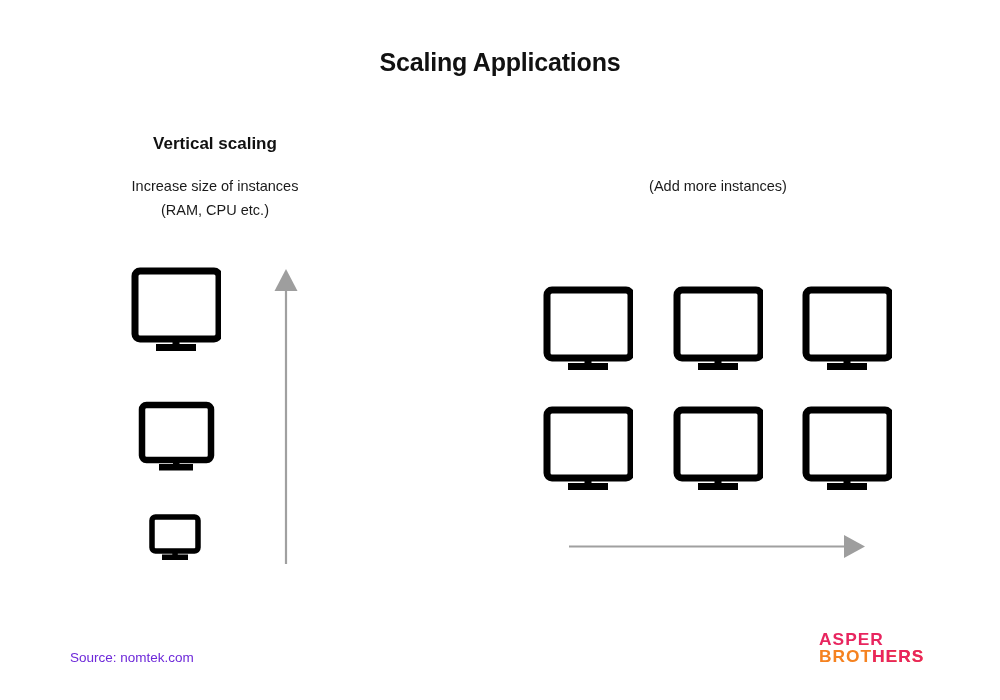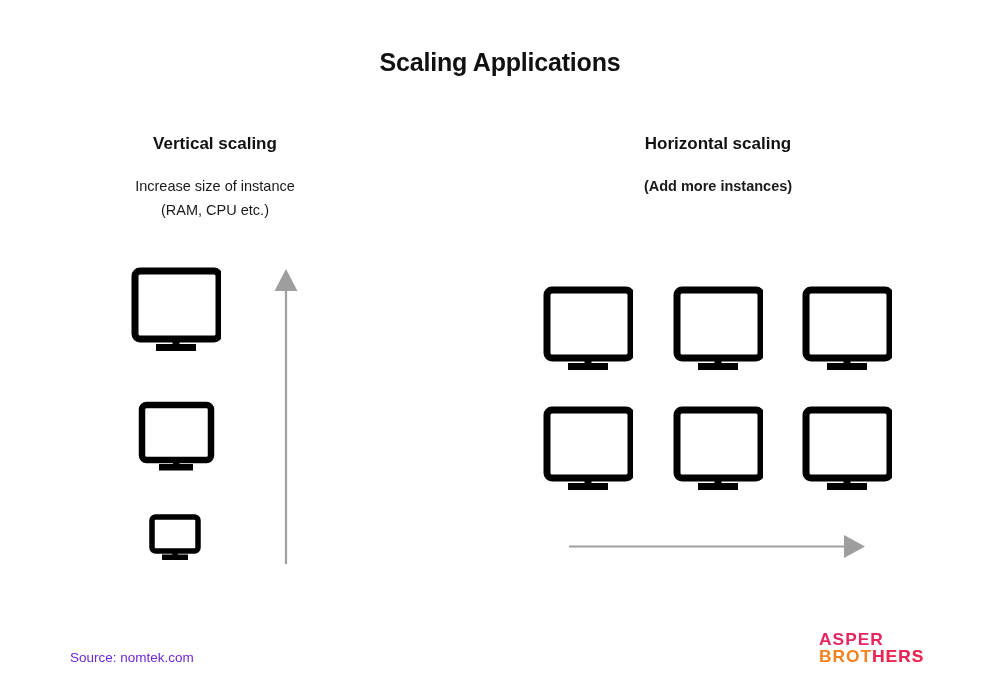--- a/index.html
+++ b/index.html
@@ -45,21 +45,21 @@
     position: absolute;
     text-align: center;
     font-size: 14.5px;
     line-height: 24px;
     color: #1a1a1a;
     font-weight: normal;
   }
   #vertical-heading { left: 75px; top: 134px; width: 280px; }
   #vertical-sub     { left: 75px; top: 174px; width: 280px; }
   #horizontal-heading { left: 578px; top: 134px; width: 280px; }
-  #horizontal-sub     { left: 578px; top: 174px; width: 280px; font-weight: bold; }
+  #horizontal-sub     { left: 578px; top: 174px; width: 280px; }
 
   
   .monitor {
     position: absolute;
   }
   .monitor svg { display: block; }
 
   
   .arrow-v {
     position: absolute;
@@ -119,21 +119,21 @@
 </style>
 </head>
 <body>
 
 <div class="canvas">
 
   <div class="title">Scaling Applications</div>
 
   <div class="col-heading" id="vertical-heading">Vertical scaling</div>
   <div class="col-sub" id="vertical-sub">
-    <div>Increase size of instance</div>
+    <div>Increase size of instances</div>
     <div>(RAM, CPU etc.)</div>
   </div>
 
   <div class="monitor" style="left:129px; top:265px;">
     <svg width="92" height="88" viewBox="0 0 92 88" xmlns="http://www.w3.org/2000/svg">
       <rect x="6" y="6" width="84" height="68" rx="5" ry="5" fill="none" stroke="#000000" stroke-width="7"></rect>
       <rect x="43.5" y="74" width="7" height="11" fill="#000000"></rect>
       <rect x="27" y="79" width="40" height="7" fill="#000000"></rect>
     </svg>
   </div>
@@ -154,21 +154,20 @@
     </svg>
   </div>
 
   <div class="arrow-v" style="left:270px; top:265px;">
     <svg width="34" height="302" viewBox="0 0 34 302" xmlns="http://www.w3.org/2000/svg">
       <line x1="16" y1="26" x2="16" y2="299" stroke="#a0a0a0" stroke-width="2.2"></line>
       <polygon points="16,4 27.5,26 4.5,26" fill="#9e9e9e"></polygon>
     </svg>
   </div>
 
-  <div class="col-heading" id="horizontal-heading">Horizontal scaling</div>
   <div class="col-sub" id="horizontal-sub">
     <div>(Add more instances)</div>
   </div>
 
   <div class="monitor" style="left:541px; top:284px;">
     <svg width="92" height="88" viewBox="0 0 92 88" xmlns="http://www.w3.org/2000/svg">
       <rect x="6" y="6" width="84" height="68" rx="5" ry="5" fill="none" stroke="#000000" stroke-width="7"></rect>
       <rect x="43.5" y="74" width="7" height="11" fill="#000000"></rect>
       <rect x="27" y="79" width="40" height="7" fill="#000000"></rect>
     </svg>

